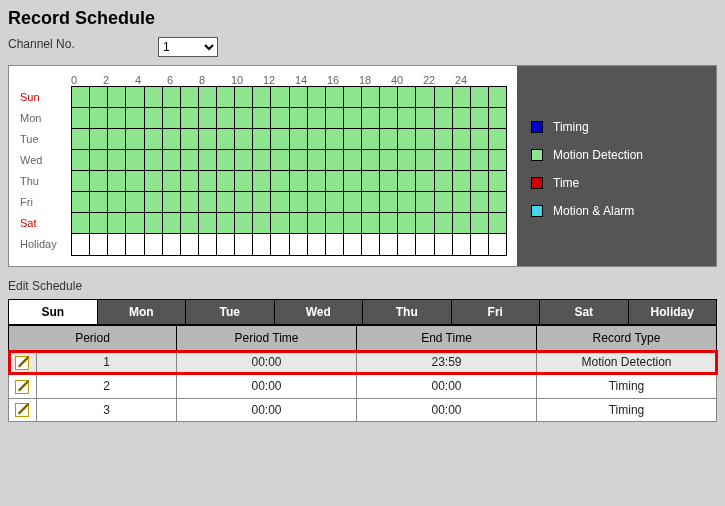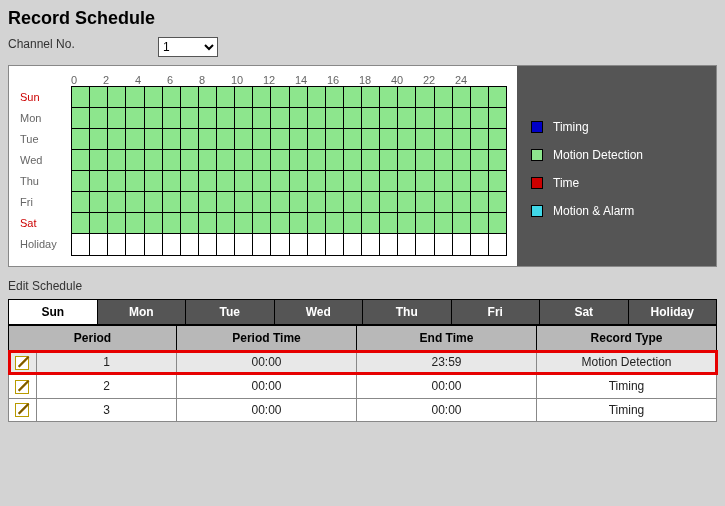--- a/index.html
+++ b/index.html
@@ -58,21 +58,21 @@
   }
   table.days th {
     border: 1px solid #000; padding: 5px 0; font-weight: bold; text-align: center;
   }
   table.days th.active { background: #fff; color: #000; }
   table.periods {
     width: 100%; border-collapse: collapse; table-layout: fixed;
     font-size: 12px;
   }
   table.periods th {
-    background: #b8b8b8; border: 1px solid #000; padding: 5px 0; font-weight: bold; text-align: center;
+    background: #b8b8b8; border: 1px solid #000; padding: 5px 0; font-weight: normal; text-align: center;
   }
   table.periods td {
     background: #fff; border: 1px solid #888; padding: 4px 0; text-align: center;
     color: #222; vertical-align: middle;
   }
   table.periods tr.hl td { background: #e8e8e8; }
   .hl-outline {
     outline: 3px solid #e60000; outline-offset: -2px;
   }
   .edit-icon {

